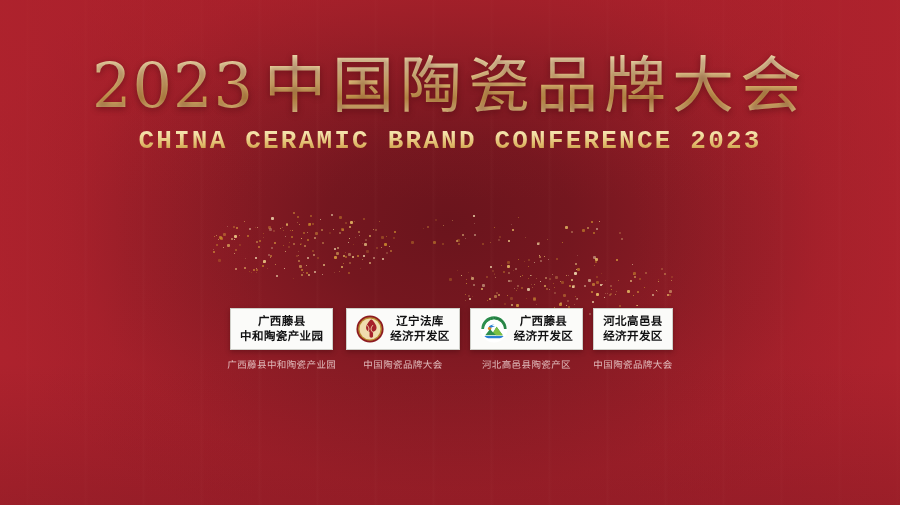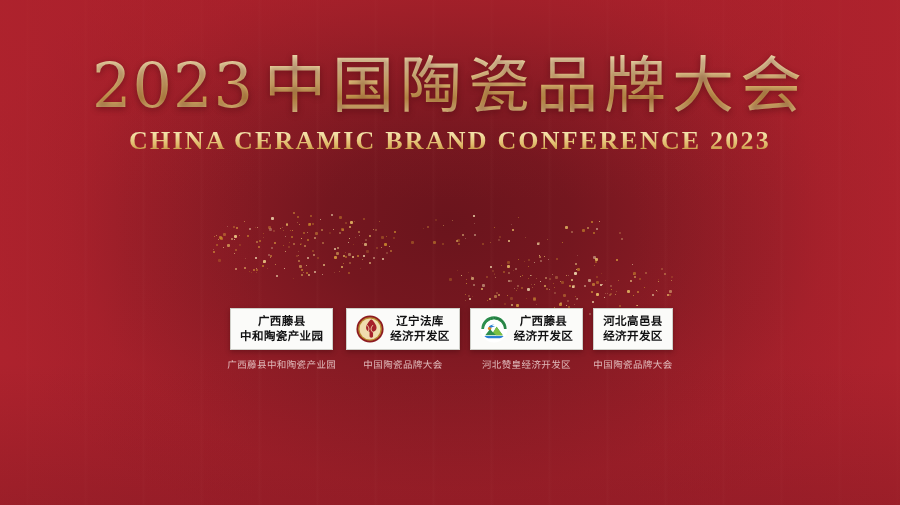--- a/index.html
+++ b/index.html
@@ -95,21 +95,21 @@
     -webkit-text-fill-color: transparent;
     text-shadow: 0 2px 6px rgba(60,6,10,0.45);
     white-space: nowrap;
   }
   .title-cn .year {
     letter-spacing: 1px;
     margin-right: 10px;
   }
 
   .title-en {
-    font-family: Liberation Serif, serif;
+    font-family: Liberation Mono, monospace;
     font-size: 26px;
     font-weight: 700;
     letter-spacing: 2.2px;
     margin: 6px 0 0 0;
     background: linear-gradient(180deg,
         #f7e9c2 0%,
         #f2dda0 30%,
         #dfb868 62%,
         #c99a49 80%,
         #efd698 100%);
@@ -651,21 +651,21 @@
             <path d="M20 26c4-3 9-4.5 13-3.5-3 .6-5 1.8-6.5 3.2 3-.7 6 0 8 1.4-3.4-.4-6.6.4-9 2-2.2-1-4-1.8-5.5-3.1z" fill="#2a7fd4"></path>
             <path d="M12 46l11-14 7 8 8-13 14 19z" fill="#2f8f4e"></path>
             <path d="M30 40l8-13 14 19H37z" fill="#7cc043"></path>
             <path d="M10 48h44c0 0-3 5-9 5H19c-6 0-9-5-9-5z" fill="#2a7fd4"></path>
           </svg>
           <div class="card-name">
             <div>广西藤县</div>
             <div>经济开发区</div>
           </div>
         </div>
-        <div class="card-caption">河北赞皇经济开发区</div>
+        <div class="card-caption">河北高邑县陶瓷产区</div>
       </div>
       <div class="card-col">
         <div class="card">
           <div class="card-name">
             <div>河北高邑县</div>
             <div>经济开发区</div>
           </div>
         </div>
         <div class="card-caption">中国陶瓷品牌大会</div>
       </div>

